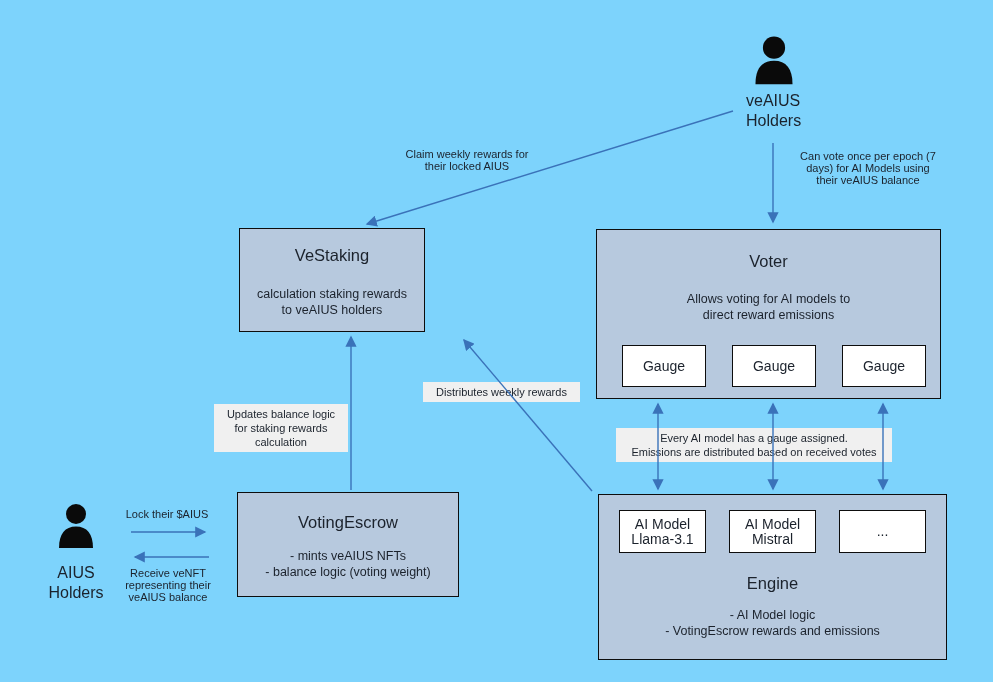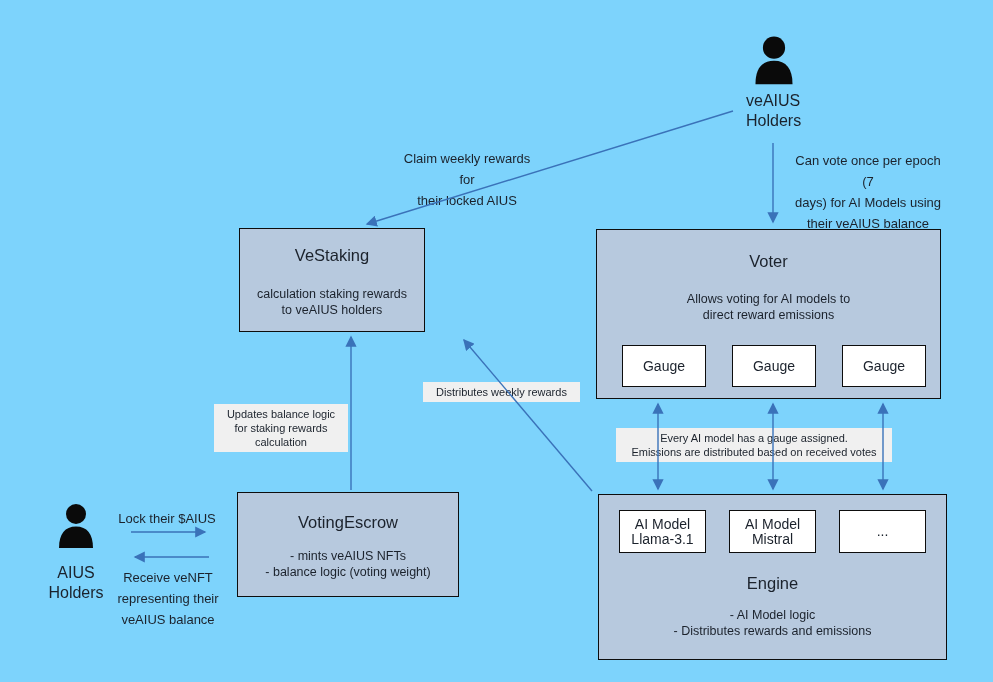--- a/index.html
+++ b/index.html
@@ -29,21 +29,21 @@
     position:absolute;background:var(--inner-fill);border:1px solid var(--box-border);
     display:flex;align-items:center;justify-content:center;text-align:center;
     font-size:14px;line-height:15px;white-space:pre-line;box-sizing:border-box;
   }
   .note{
     position:absolute;background:var(--note-bg);z-index:2;
     font-size:11px;line-height:14px;text-align:center;white-space:pre-line;
     padding:3px 4px;box-sizing:border-box;
   }
   .plain-label{
-    position:absolute;z-index:2;font-size:13px;line-height:21px;
+    position:absolute;z-index:2;font-size:11px;line-height:12px;
     text-align:center;white-space:pre-line;
   }
   .actor{position:absolute;z-index:2;display:flex;flex-direction:column;}
   .actor svg{display:block;}
   .actor-label{font-size:16px;line-height:20px;white-space:pre-line;}
   .person-fill{fill:var(--icon);}
 </style>
 </head>
 <body>
 
@@ -122,21 +122,21 @@
     </div>
     <div class="inner" style="left:130px;top:15px;width:87px;height:43px;">
       <span>AI Model
 Mistral</span>
     </div>
     <div class="inner" style="left:240px;top:15px;width:87px;height:43px;">
       <span>...</span>
     </div>
     <div class="box-title" style="margin-top:79px;">Engine</div>
     <div class="box-body" style="margin-top:14px;">- AI Model logic
-- Distributes rewards and emissions</div>
+- VotingEscrow rewards and emissions</div>
   </div>
 
   <div class="plain-label" style="left:397px;top:148px;width:140px;">Claim weekly rewards for
 their locked AIUS</div>
   <div class="plain-label" style="left:788px;top:150px;width:160px;">Can vote once per epoch (7
 days) for AI Models using
 their veAIUS balance</div>
   <div class="plain-label" style="left:118px;top:508px;width:98px;">Lock their $AIUS</div>
   <div class="plain-label" style="left:113px;top:567px;width:110px;">Receive veNFT
 representing their

